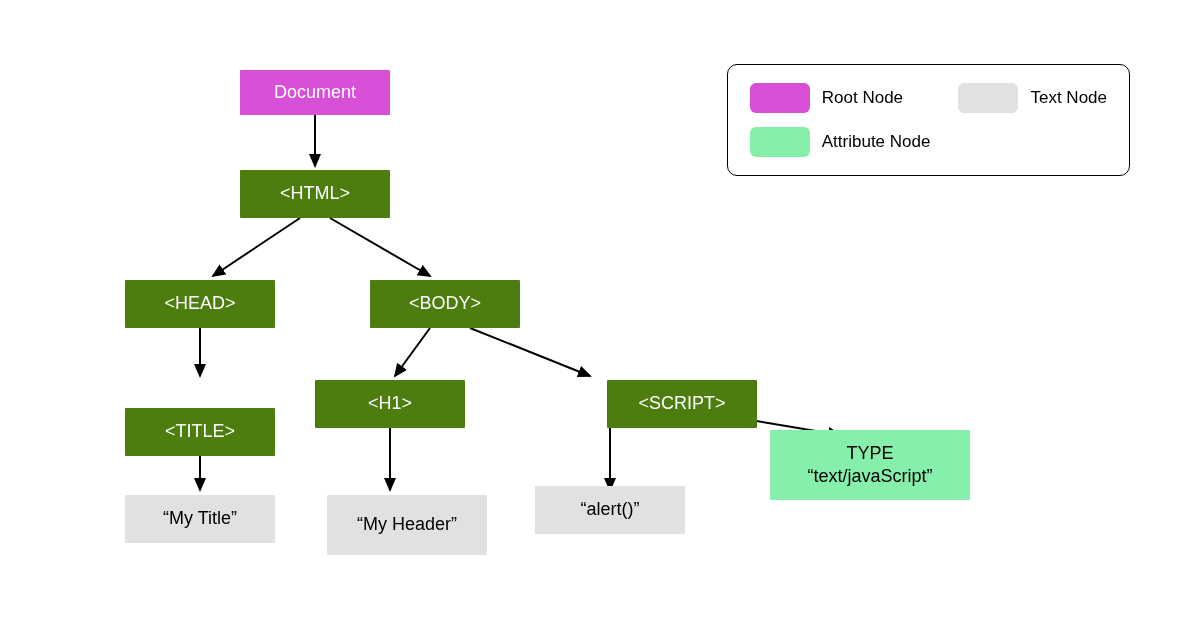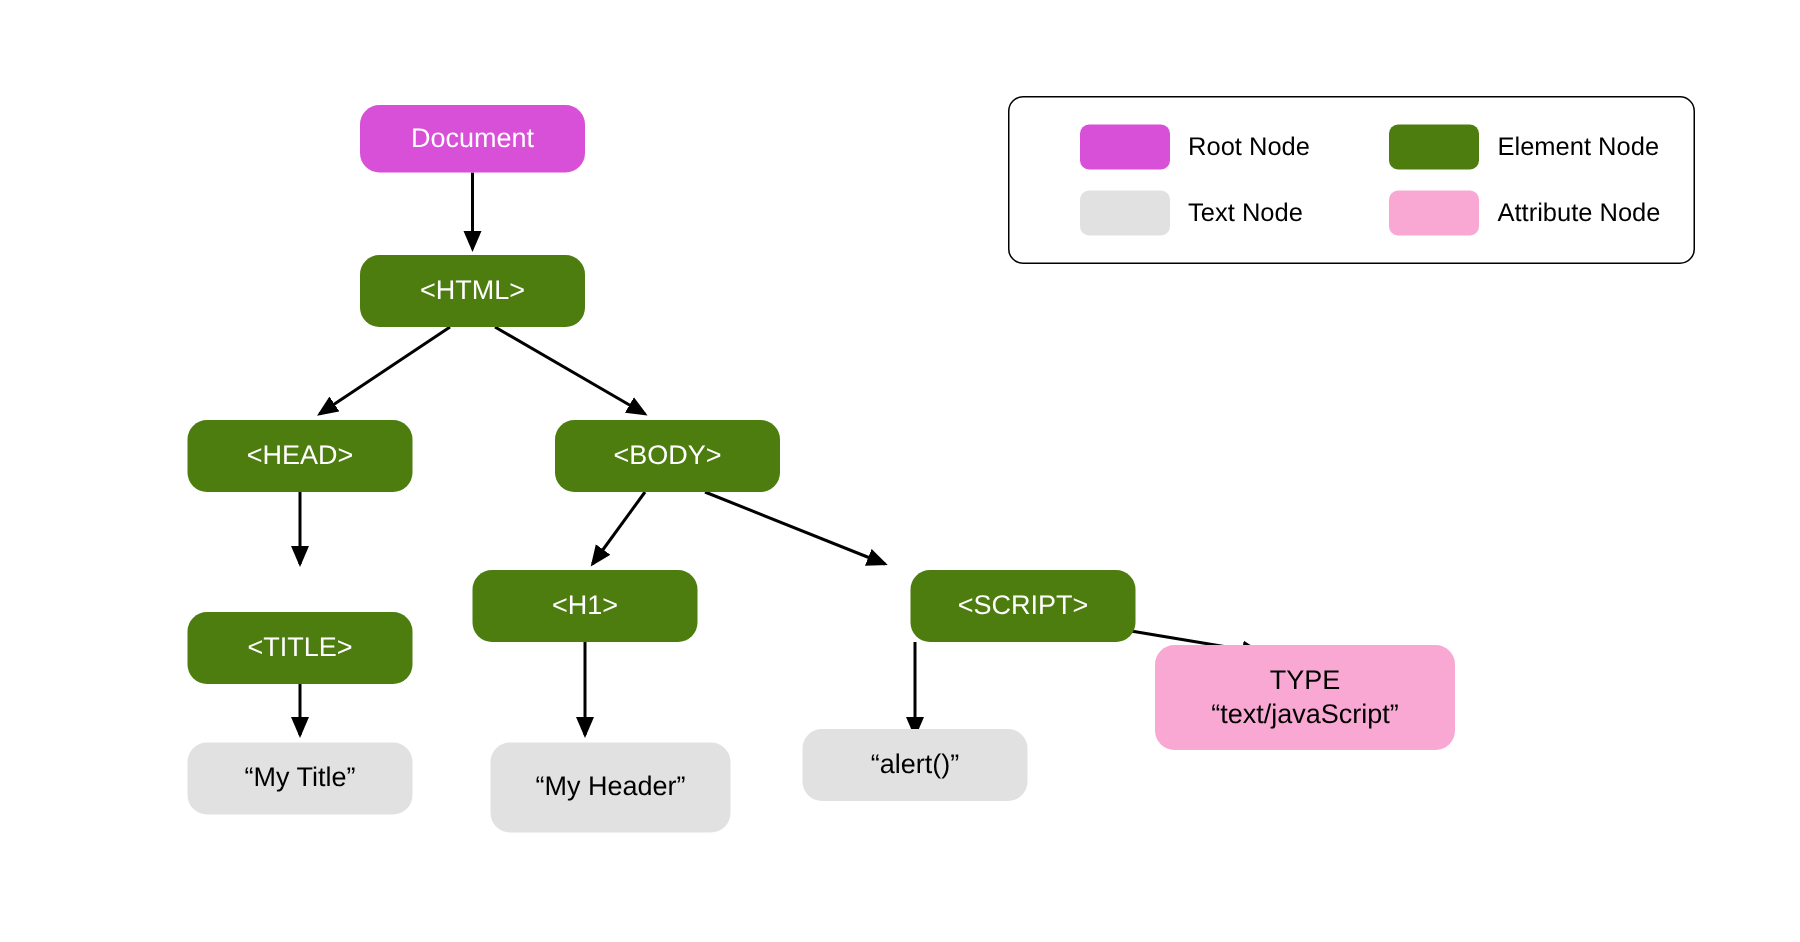--- a/index.html
+++ b/index.html
@@ -8,73 +8,68 @@
     height: 628px;
     background: #ffffff;
     font-family: -apple-system, BlinkMacSystemFont, "Segoe UI", Arial, sans-serif;
     position: relative;
   }
   .node {
     position: absolute;
     display: flex;
     align-items: center;
     justify-content: center;
-    border-radius: 13px;
+    border-radius: 1px;
     font-size: 18px;
     font-weight: 400;
     text-align: center;
     white-space: pre-line;
     line-height: 1.3;
   }
   .root-node { background: #D84FD8; color: #fff; }
   .element-node { background: #4d7c0f; color: #fff; }
   .text-node { background: #E1E1E1; color: #000; }
-  .attribute-node { background: #f9a8d4; color: #000; }
+  .attribute-node { background: #86efac; color: #000; }
 
   .legend {
     position: absolute;
     border: 1.5px solid #000;
     border-radius: 10px;
     padding: 18px 22px;
     display: grid;
     grid-template-columns: auto auto;
     column-gap: 28px;
     row-gap: 14px;
   }
   .legend-item {
     display: flex;
     align-items: center;
     gap: 12px;
     font-size: 17px;
     color: #000;
-    margin-left: 25px;
   }
   .legend-swatch {
     width: 60px;
     height: 30px;
     border-radius: 6px;
   }
   svg.arrows {
     position: absolute;
     top: 0; left: 0;
     width: 1200px; height: 628px;
     pointer-events: none;
   }
 </style>
 </head>
 <body>
 
 <div class="legend" style="top:64px; right:70px;">
   <div class="legend-item">
     <div class="legend-swatch root-node"></div>
     <span>Root Node</span>
-  </div>
-  <div class="legend-item">
-    <div class="legend-swatch element-node"></div>
-    <span>Element Node</span>
   </div>
   <div class="legend-item">
     <div class="legend-swatch text-node"></div>
     <span>Text Node</span>
   </div>
   <div class="legend-item">
     <div class="legend-swatch attribute-node"></div>
     <span>Attribute Node</span>
   </div>
 </div>

